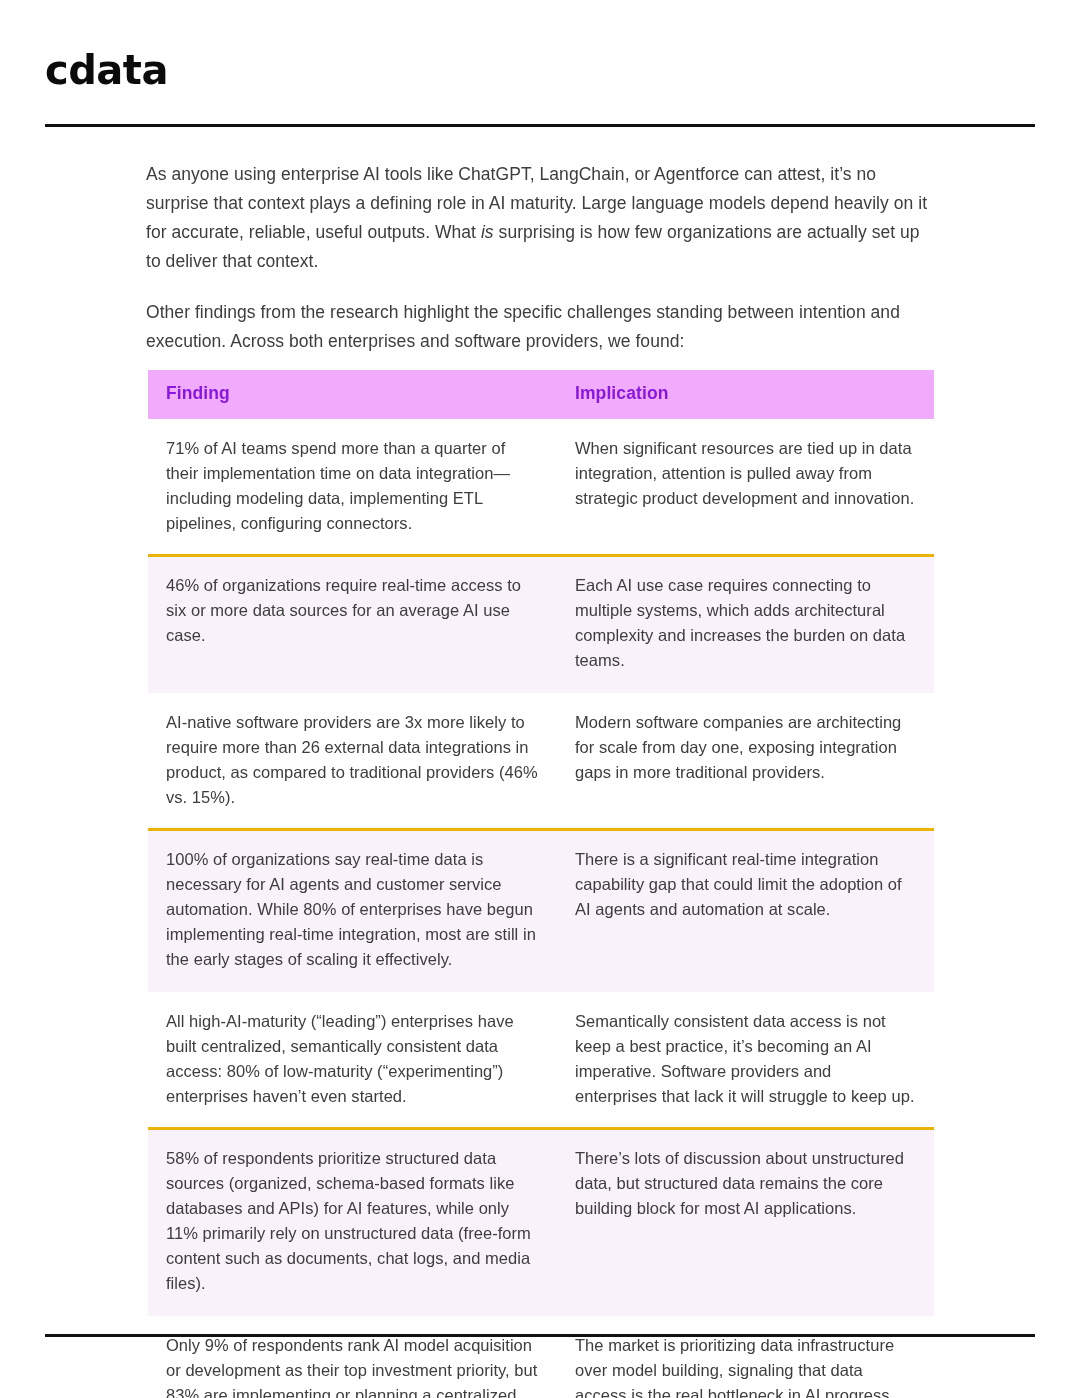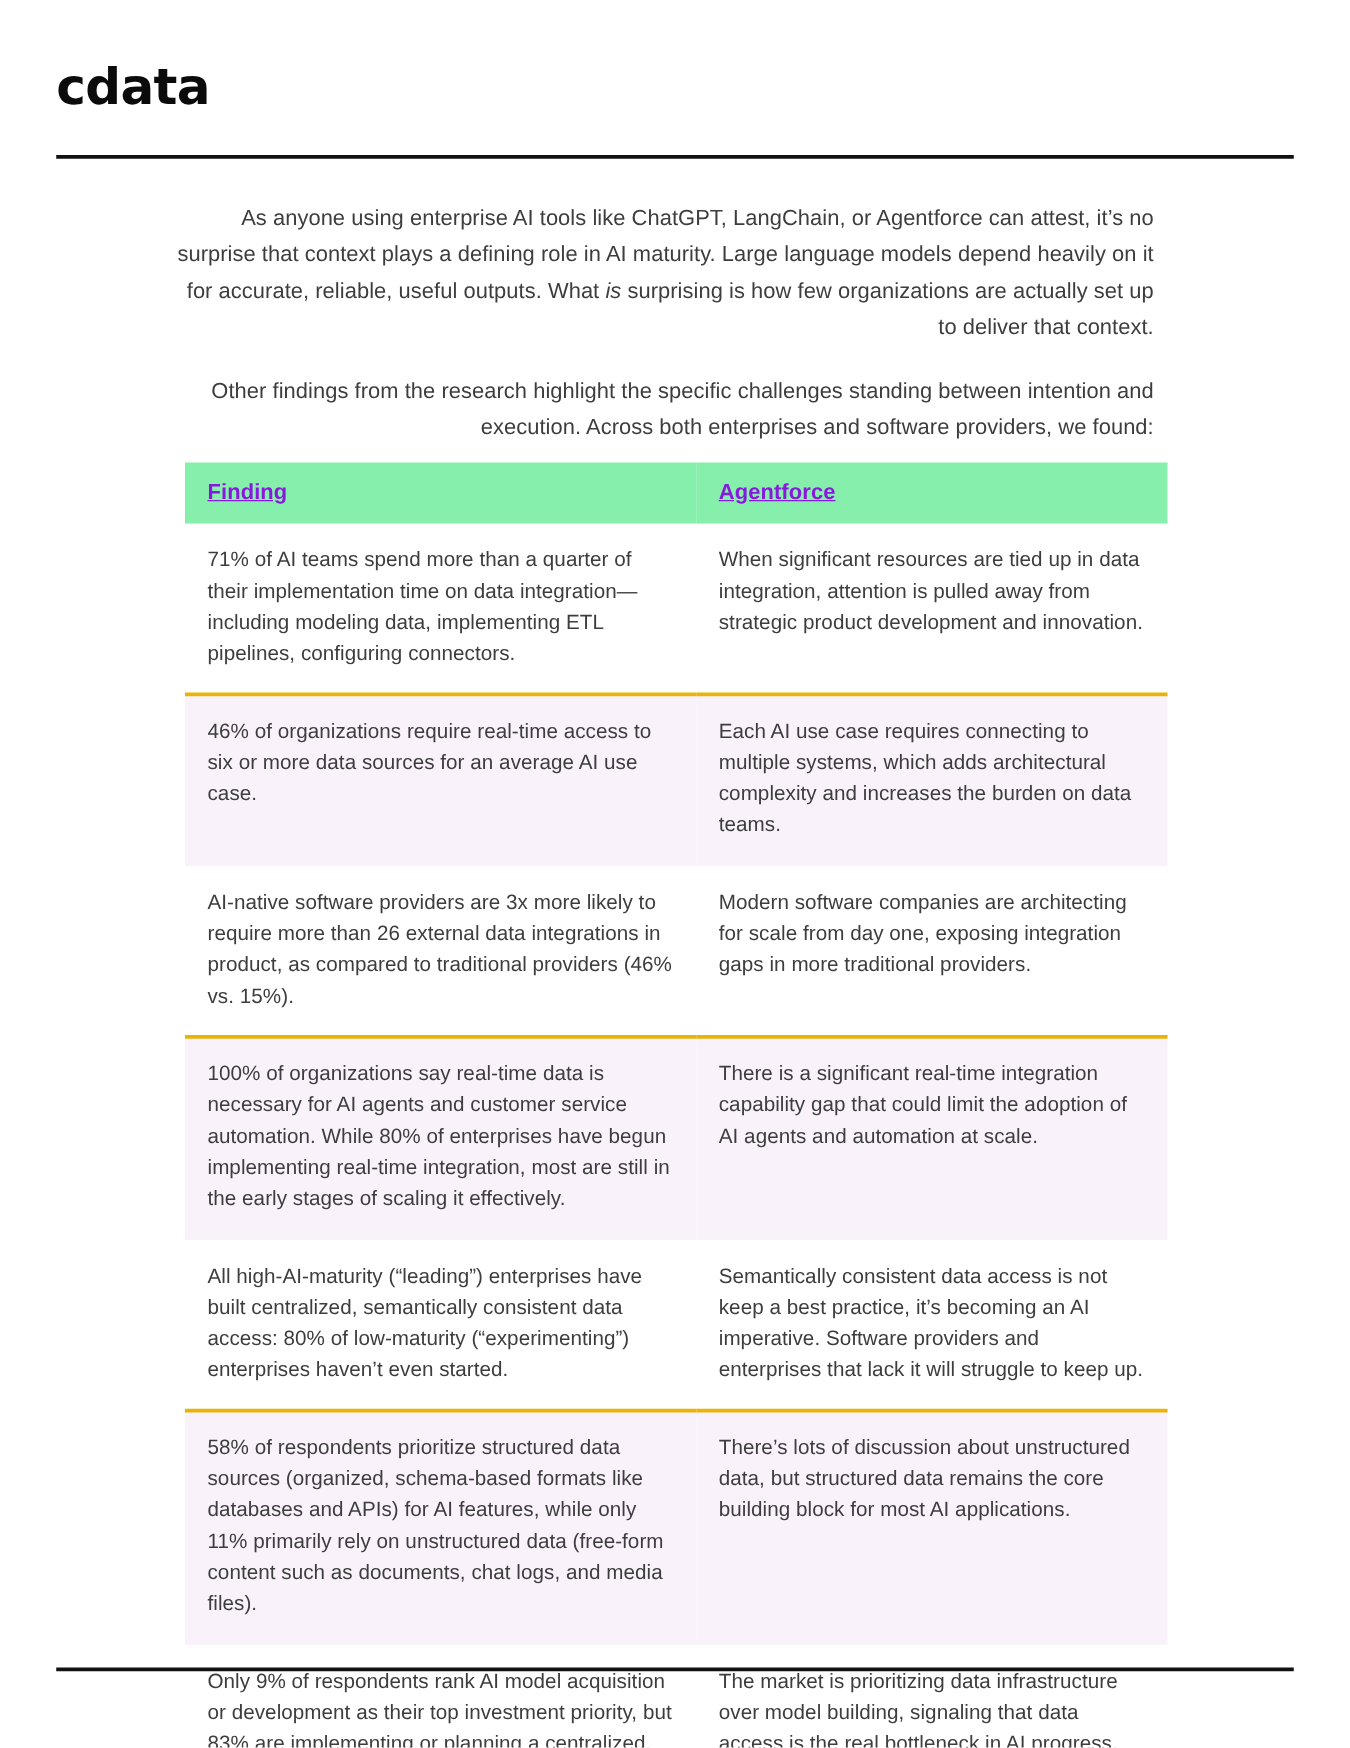--- a/index.html
+++ b/index.html
@@ -45,23 +45,22 @@
     left: 45px;
     width: 990px;
     height: 3px;
     background: #111111;
   }
 
   
   .content {
     position: absolute;
     top: 160px;
-    left: 133px;
+    left: 146px;
     width: 790px;
-    text-align: right;
   }
   .para {
     font-size: 17.5px;
     line-height: 29px;
     color: #3d3d3d;
     margin: 0 0 22px 0;
     letter-spacing: 0.05px;
   }
   .para:last-of-type {
     margin-bottom: 16px;
@@ -83,29 +82,28 @@
   .findings-table td {
     text-align: left;
     vertical-align: top;
     padding: 16px 18px 18px 18px;
     box-sizing: border-box;
   }
   .findings-table col.c1 { width: 409px; }
   .findings-table col.c2 { width: 377px; }
 
   .findings-table thead th {
-    background: #86efac;
+    background: #f0abfc;
     color: #8a17dd;
     font-size: 17.5px;
     font-weight: 700;
     letter-spacing: 0.1px;
     padding-top: 13px;
     padding-bottom: 13px;
     border: none;
-    text-decoration: underline;
   }
 
   .findings-table tbody td {
     font-size: 16.5px;
     line-height: 25px;
     color: #3d3d3d;
     letter-spacing: 0.04px;
     border-top: 3px solid #eab308;
     border-bottom: 1px solid #e9d6f4;
   }
@@ -165,21 +163,21 @@
   </div>
 
   <table class="findings-table">
     <colgroup>
       <col class="c1">
       <col class="c2">
     </colgroup>
     <thead>
       <tr>
         <th>Finding</th>
-        <th>Agentforce</th>
+        <th>Implication</th>
       </tr>
     </thead>
     <tbody>
       <tr class="plain">
         <td>71% of AI teams spend more than a quarter of their implementation time on data integration—including modeling data, implementing ETL pipelines, configuring connectors.</td>
         <td>When significant resources are tied up in data integration, attention is pulled away from strategic product development and innovation.</td>
       </tr>
       <tr class="tint">
         <td>46% of organizations require real-time access to six or more data sources for an average AI use case.</td>
         <td>Each AI use case requires connecting to multiple systems, which adds architectural complexity and increases the burden on data teams.</td>

